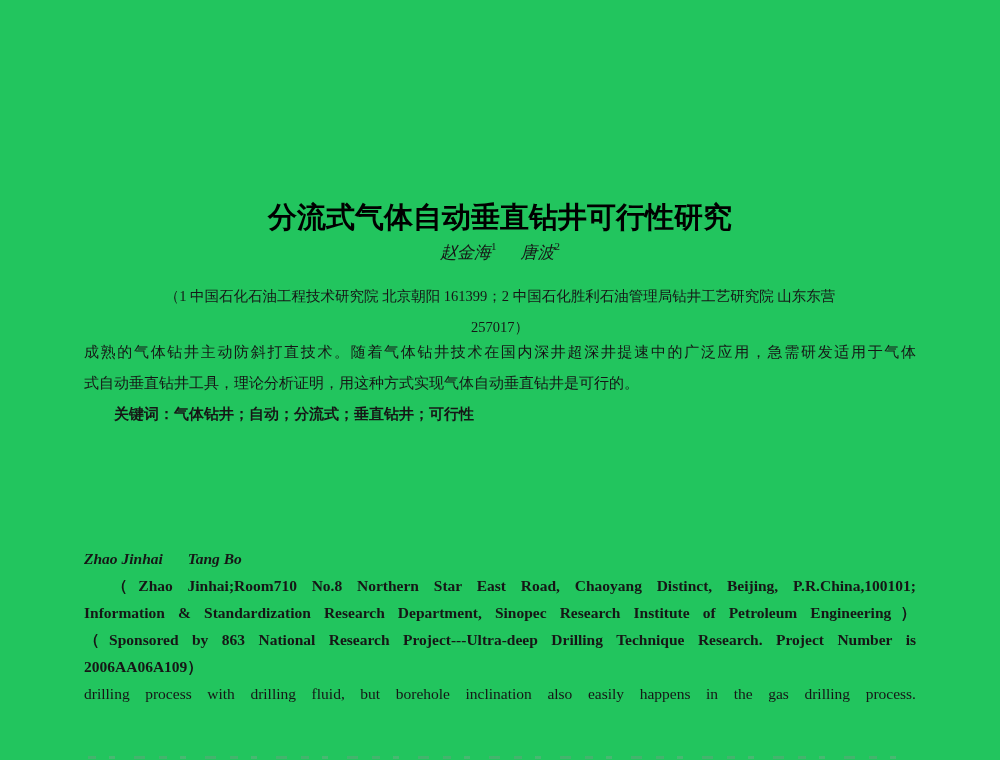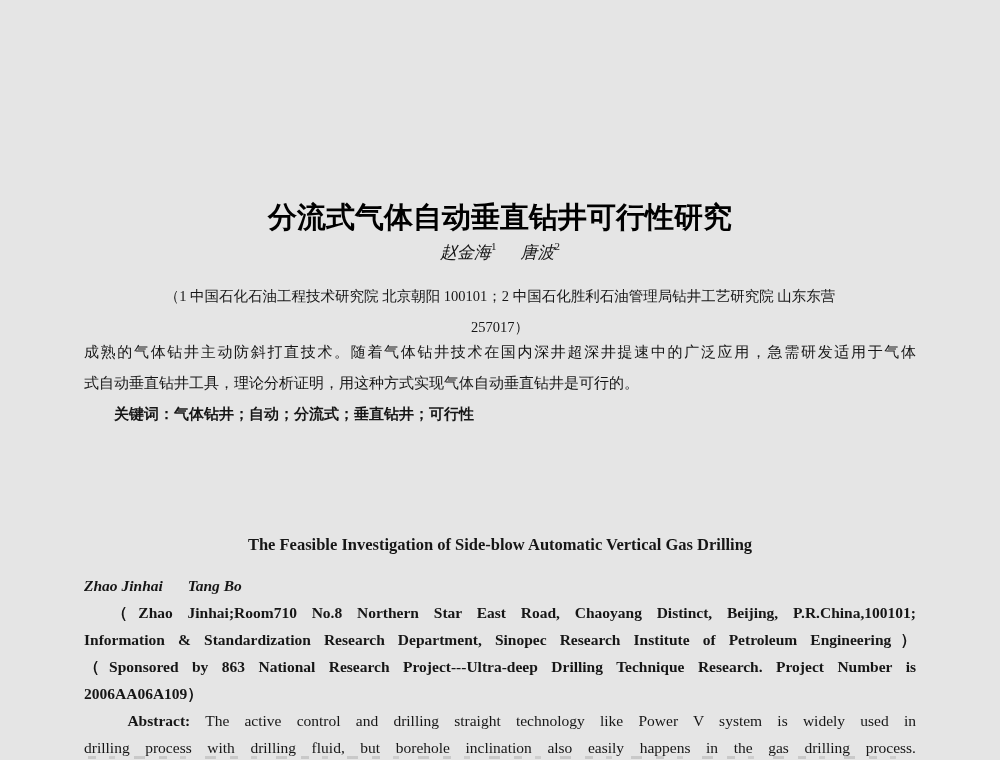--- a/index.html
+++ b/index.html
@@ -3,21 +3,21 @@
 <meta charset="utf-8">
 <style>
   html, body { margin: 0; padding: 0; }
   body {
     width: 1000px; height: 760px;
     background: #ffffff;
     font-family: "Liberation Serif", serif;
     color: #161616;
     overflow: hidden;
   }
-  .page { position: relative; width: 1000px; height: 760px; background: #e5e5e5; }
+  .page { position: relative; width: 1000px; height: 760px; background: #22c55e; }
 
   
   .zh-title {
     position: absolute; top: 180px; left: 0; width: 1000px;
     text-align: center;
     font-family: "Liberation Sans", sans-serif;
     font-weight: 700; font-size: 29px; line-height: 36px;
     color: #000;
   }
   .zh-authors {
@@ -70,42 +70,40 @@
 
 <div class="page">
 
   <h1 class="zh-title">分流式气体自动垂直钻井可行性研究</h1>
 
   <div class="zh-authors">
     <span><span>赵金海</span><sup>1</sup></span><span class="author-gap"></span><span><span>唐波</span><sup>2</sup></span>
   </div>
 
   <div class="zh-affil">
-    <div class="line">（1 中国石化石油工程技术研究院 北京朝阳 100101；2 中国石化胜利石油管理局钻井工艺研究院 山东东营</div>
+    <div class="line">（1 中国石化石油工程技术研究院 北京朝阳 161399；2 中国石化胜利石油管理局钻井工艺研究院 山东东营</div>
     <div class="line">257017）</div>
   </div>
 
   <div class="zh-abstract">
     <div class="line just">成熟的气体钻井主动防斜打直技术。随着气体钻井技术在国内深井超深井提速中的广泛应用，急需研发适用于气体</div>
     <div class="line">式自动垂直钻井工具，理论分析证明，用这种方式实现气体自动垂直钻井是可行的。</div>
     <div class="line indent2 bold"><span>关键词：</span><span>气体钻井；自动；分流式；垂直钻井；可行性</span></div>
   </div>
 
   <div class="en-block">
-    <div class="en-line en-title">The Feasible Investigation of Side-blow Automatic Vertical Gas Drilling</div>
 
     <div class="en-line en-authors">
       <span>Zhao Jinhai</span><span class="author-gap"></span><span>Tang Bo</span>
     </div>
 
     <div class="en-line just affil-first">（Zhao Jinhai;Room710 No.8 Northern Star East Road, Chaoyang Distinct, Beijing, P.R.China,100101;</div>
     <div class="en-line just">Information &amp; Standardization Research Department, Sinopec Research Institute of Petroleum Engineering）</div>
 
     <div class="en-line just">（Sponsored by 863 National Research Project---Ultra-deep Drilling Technique Research. Project Number is</div>
     <div class="en-line">2006AA06A109）</div>
 
-    <div class="en-line just en-abstract-line abstract-first"><span class="bold">Abstract:</span><span> </span><span>The active control and drilling straight technology like Power V system is widely used in</span></div>
     <div class="en-line just en-abstract-line">drilling process with drilling fluid, but borehole inclination also easily happens in the gas drilling process.</div>
   </div>
 
   <div class="cutoff-strip"></div>
 
 </div>
 
 </body></html>

